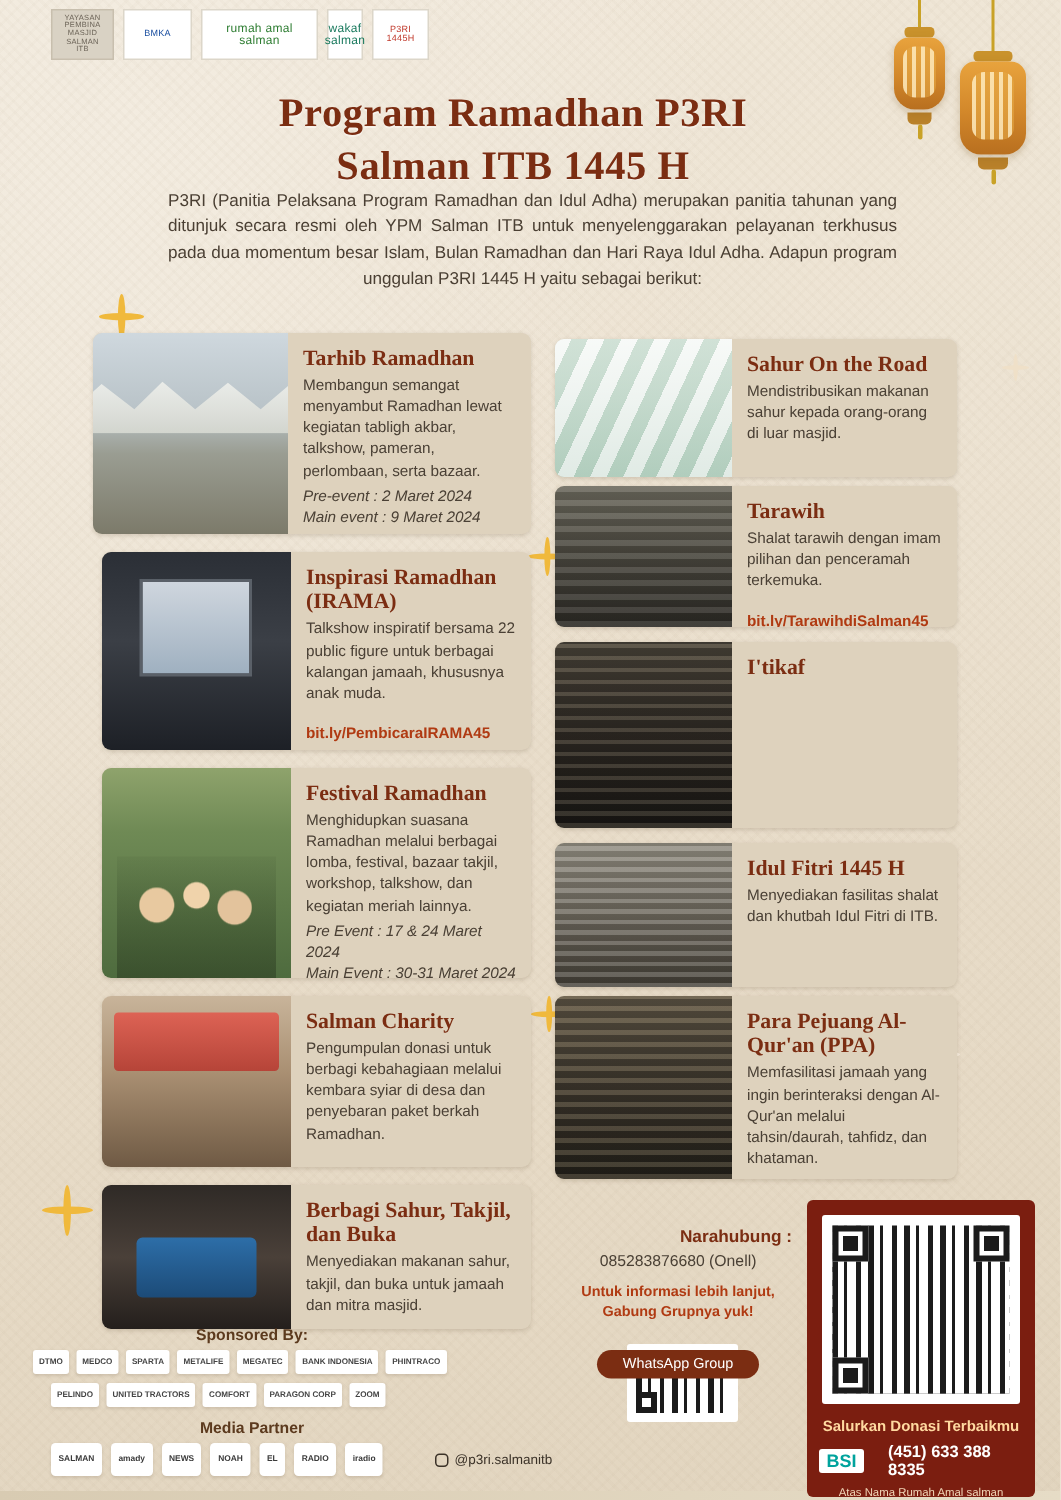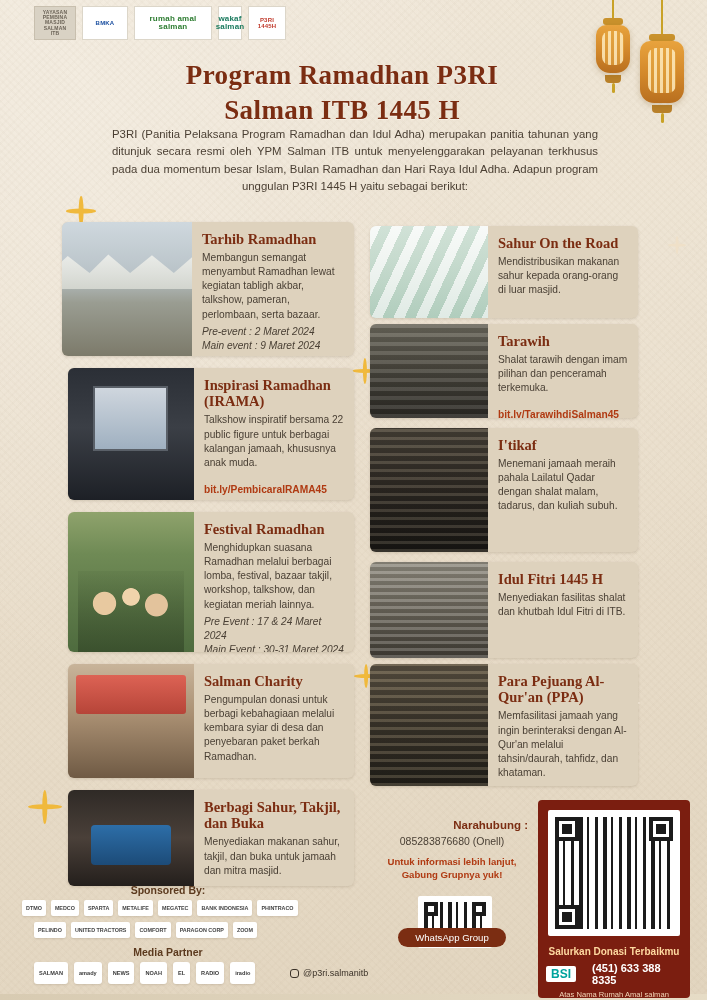--- a/index.html
+++ b/index.html
@@ -30,21 +30,21 @@
 
   
   .logo-bar {
     position: absolute; top: 6px; left: 34px;
     display: flex; align-items: center; gap: 6px;
     z-index: 6;
   }
   .logo-chip {
     height: 34px; display: flex; align-items: center; justify-content: center;
     padding: 3px 5px; border-radius: 0;
-    font-size: 7px; font-weight: bold; color: #3a3a3a; line-height: 1.05;
+    font-size: 7px; font-weight: normal; color: #3a3a3a; line-height: 1.05;
     text-align: center; letter-spacing: .2px;
   }
   .lc1 { background: #d9d2c4; color:#6b6357; border:1px solid #c8bfae; width: 42px; font-size:5px;}
   .lc2 { background: #ffffff; color:#1b4fa0; border:1px solid #dcd6c9; width: 46px; font-size:6px;}
   .lc3 { background: #ffffff; color:#2e7d32; border:1px solid #dcd6c9; width: 78px; font-size:8px;}
   .lc4 { background: #ffffff; color:#1a7a5e; border:1px solid #dcd6c9; width: 24px; font-size:8px;}
   .lc5 { background: #ffffff; color:#c0392b; border:1px solid #dcd6c9; width: 38px; font-size:6px;}
 
   
   .lantern { position: absolute; z-index: 2; }
@@ -201,21 +201,21 @@
   .qr-inner {
     background-color:#ffffff;
     background-image:
       repeating-linear-gradient(90deg, #1b1b1b 0 4px, #ffffff 4px 8px, #1b1b1b 8px 10px, #ffffff 10px 16px, #1b1b1b 16px 19px, #ffffff 19px 24px),
       repeating-linear-gradient(0deg, rgba(27,27,27,.92) 0 4px, rgba(255,255,255,0) 4px 9px, rgba(27,27,27,.92) 9px 12px, rgba(255,255,255,0) 12px 18px);
   }
   .qr-eye { position: absolute; border: 4px solid #1b1b1b; background:#fff; }
   .qr-eye:after { content:""; position:absolute; inset:3px; background:#1b1b1b; }
 
   .wa-pill {
-    position:absolute; left:398px; top:928px; width:108px; height:19px;
+    position:absolute; left:398px; top:900px; width:108px; height:19px;
     background:#7b2d12; color:#fff; border-radius:10px;
     font-size:9.6px; display:flex; align-items:center; justify-content:center;
     z-index:6;
   }
   .wa-url {
     position:absolute; left:378px; top:970px; width:150px; 
     font-size:8.6px; color:#3b3228; z-index:6;margin-top:46px;
   }
 
   .donation-card {
@@ -363,21 +363,20 @@
       <div class="c-title">Tarawih</div>
       <div class="c-desc">Shalat tarawih dengan imam pilihan dan penceramah terkemuka.</div>
       <div class="c-link">bit.ly/TarawihdiSalman45</div>
     </div>
   </div>
 
   <div class="card" style="left:370px; top:428px; width:268px; height:124px;">
     <div class="ph ph-itikaf" style="width:118px;"></div>
     <div class="txt">
       <div class="c-title">I'tikaf</div>
-      <div class="c-desc">Menemani jamaah meraih pahala Lailatul Qadar dengan shalat malam, tadarus, dan kuliah subuh.</div>
     </div>
   </div>
 
   <div class="card" style="left:370px; top:562px; width:268px; height:96px;">
     <div class="ph ph-idulfitri" style="width:118px;"></div>
     <div class="txt">
       <div class="c-title">Idul Fitri 1445 H</div>
       <div class="c-desc">Menyediakan fasilitas shalat dan khutbah Idul Fitri di ITB.</div>
     </div>
   </div>

